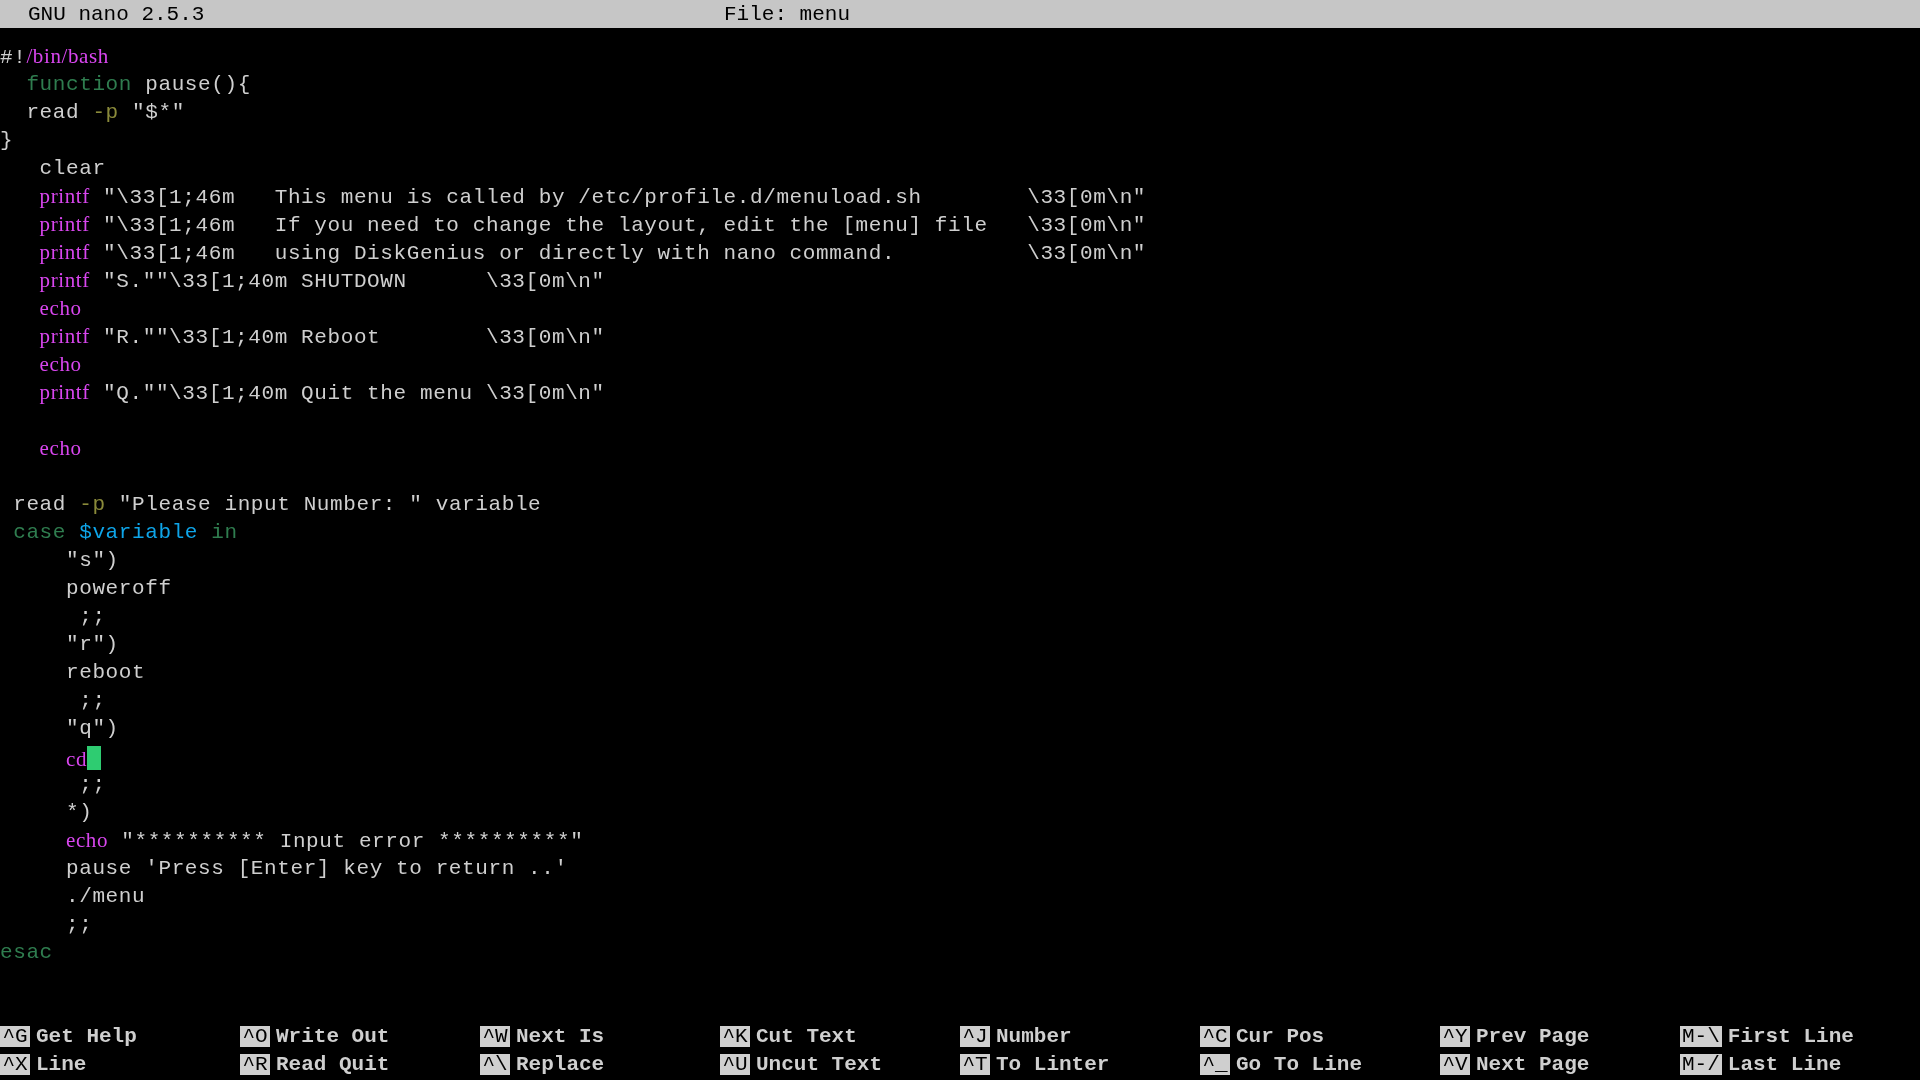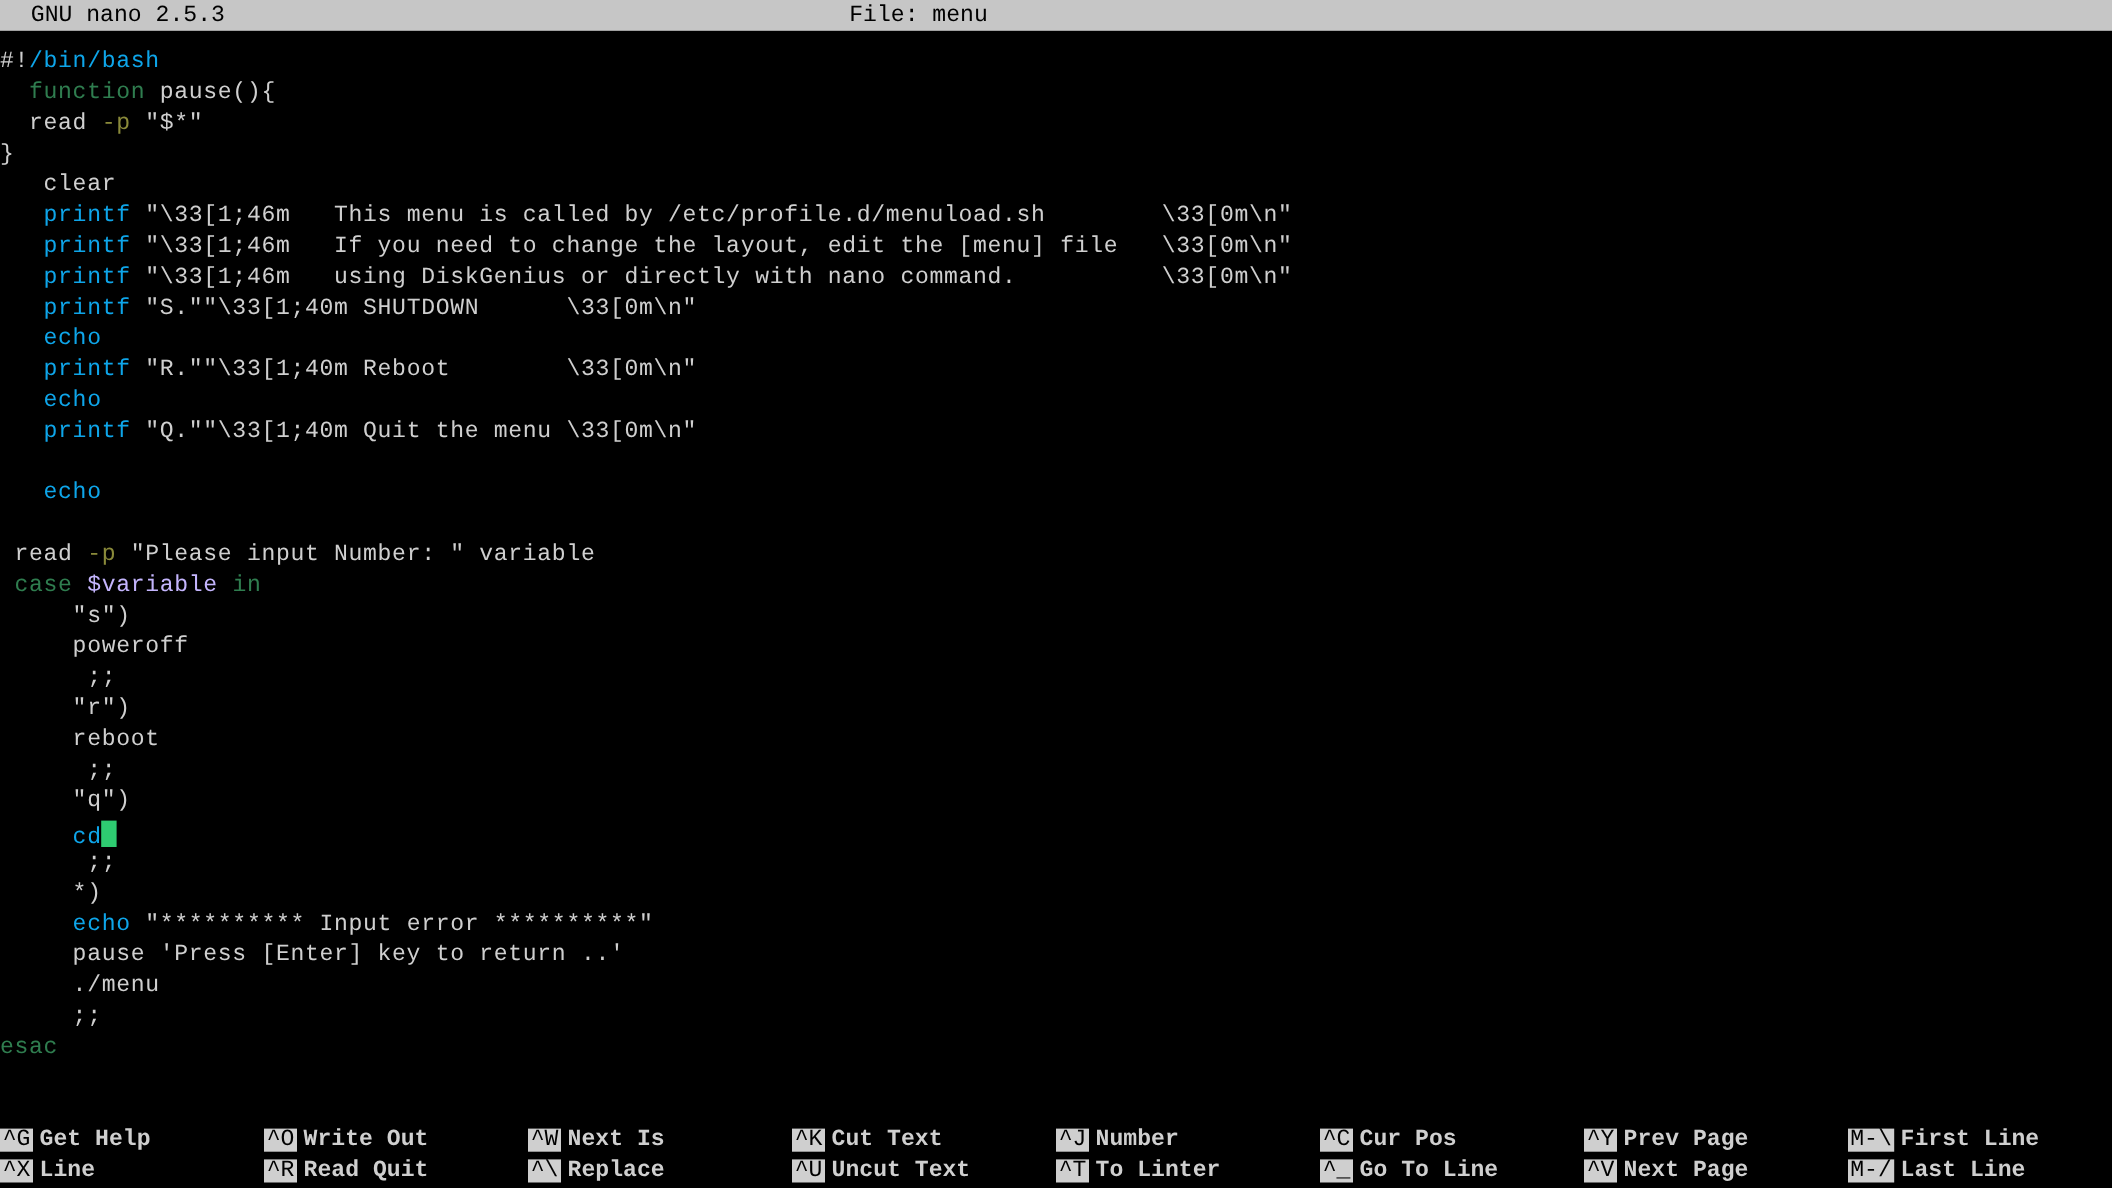--- a/index.html
+++ b/index.html
@@ -15,32 +15,32 @@
   .titlebar {
     background: #c6c6c6;
     color: #000;
     display: flex;
     padding: 2px 4px;
     font-weight: normal;
     height: 28px;
     align-items: center;
   }
   .titlebar-left { flex: 0 0 720px; padding-left: 24px; }
-  .titlebar-center { flex: 1; margin-left: 48px; }
+  .titlebar-center { flex: 1; }
   .editor {
     padding: 18px 0 0 0;
     white-space: pre;
     color: #cfcfcf;
     letter-spacing: 0.6px;
   }
   .line { height: 28px; }
   .grey   { color: #cfcfcf; }
-  .blue   { color: #0ea5e9; }
+  .blue   { color: #d946ef; font-family: Liberation Serif, serif; }
   .dgreen { color: #2f7d4f; }
-  .red    { color: #c4b5fd; }
+  .red    { color: #0ea5e9; }
   .olive  { color: #8a8a3a; }
   .cursor {
     display: inline-block;
     width: 14px;
     height: 24px;
     background: #2ecc71;
     vertical-align: -4px;
   }
   
 

